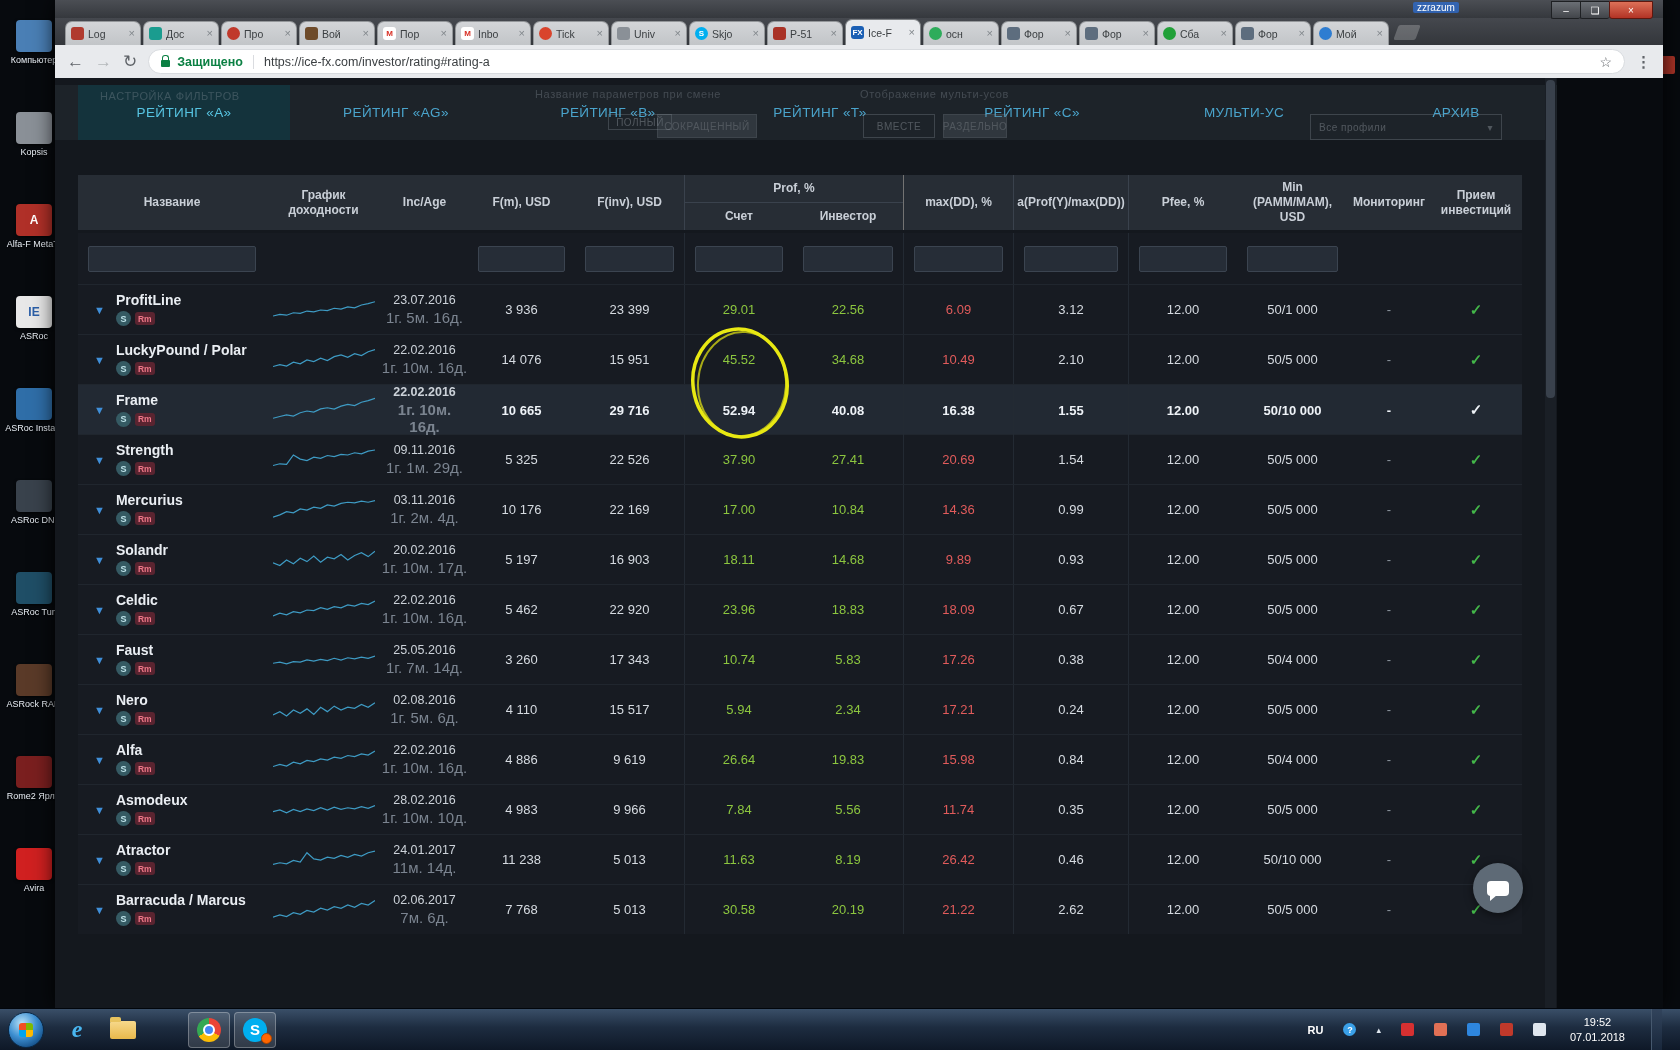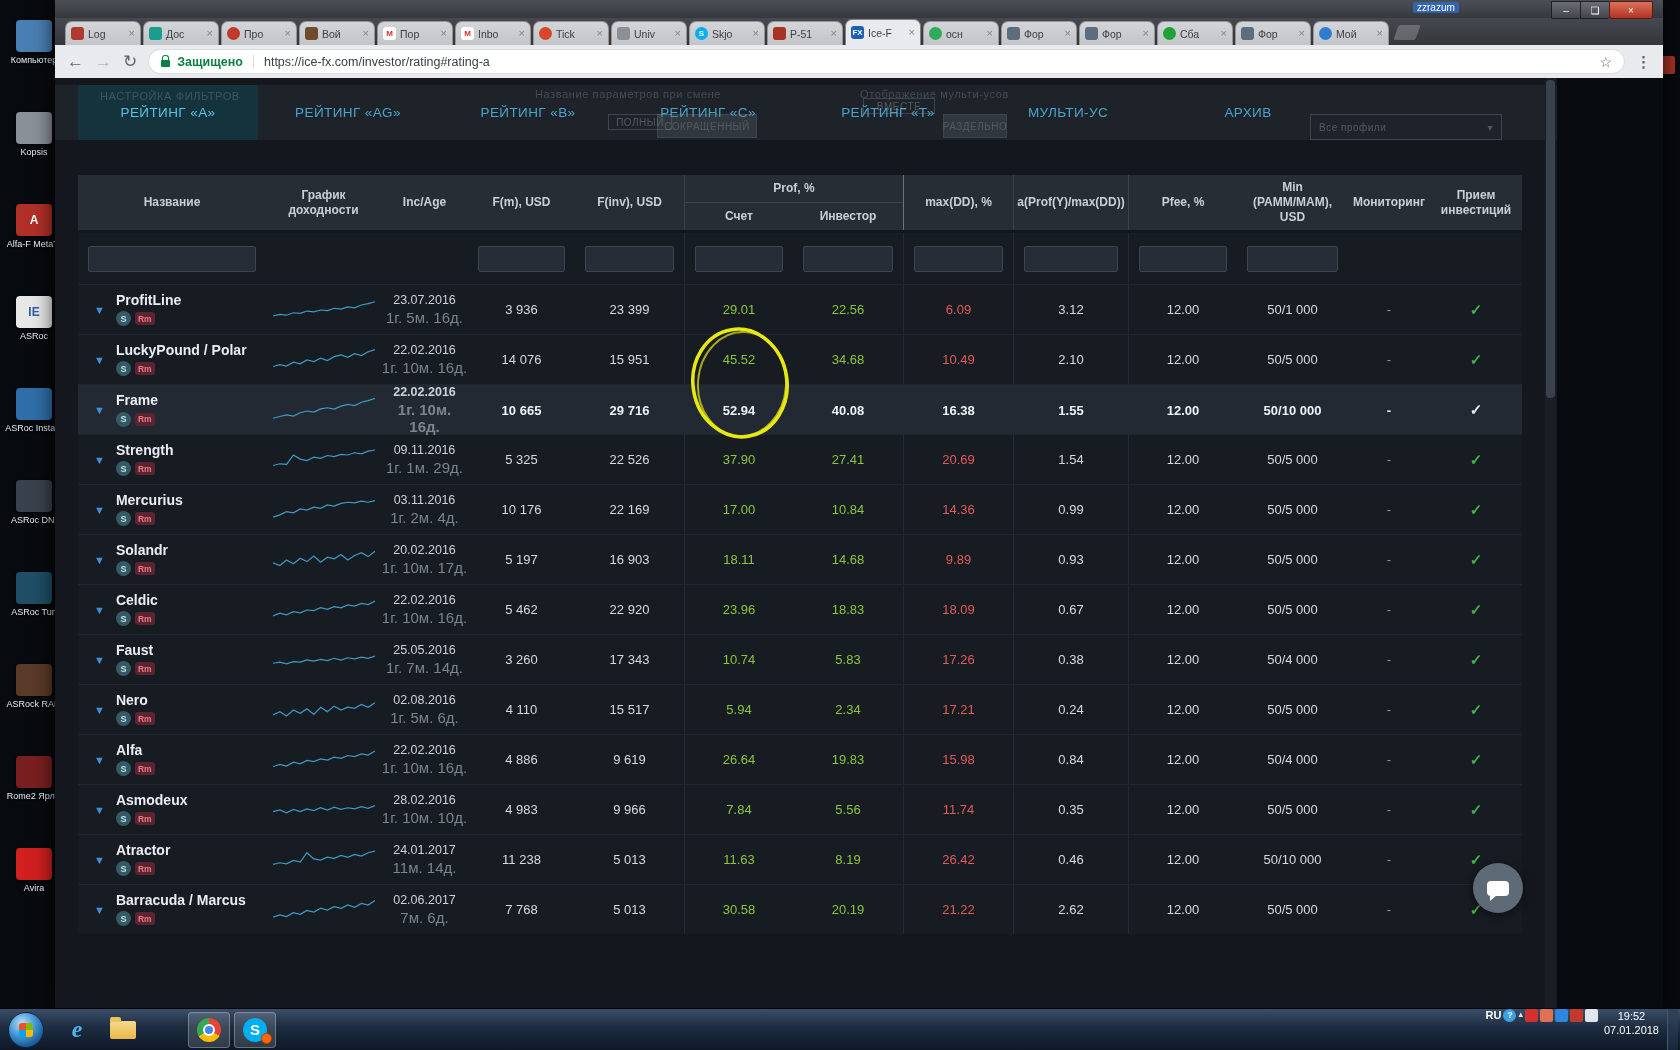--- a/index.html
+++ b/index.html
@@ -46,21 +46,21 @@
     border-bottom:none;border-radius:3px 3px 0 0}
   .secure{color:#0b8043;font-weight:bold;margin:0 10px 0 7px}
   .usep{width:1px;height:14px;background:#dadce0;margin-right:10px}
   .url{white-space:nowrap;overflow:hidden;color:#3c4043}
   .star{margin-left:auto;color:#5f6368;font-size:14px}
   .menu3{color:#5f6368;font-size:15px;font-weight:bold}
 
   
   .page{position:absolute;top:78px;left:0;width:1608px;height:930px;background:#14181e;overflow:hidden}
   .sitenav{position:absolute;top:7px;left:0;width:100%;height:55px;background:#1d2329;display:flex;padding-left:23px;z-index:2}
-  .nitem{width:180px;display:flex;align-items:center;justify-content:center;font-size:13.5px;color:#4aa4cc;
+  .nitem{width:212px;display:flex;align-items:center;justify-content:center;font-size:13.5px;color:#4aa4cc;
     letter-spacing:.4px;cursor:pointer}
   .nitem.active{background:#14333c;color:#57c4e2}
 
   .ghost{position:absolute;color:#98a1ab;opacity:.3;font-size:11px;letter-spacing:.6px;z-index:6;white-space:nowrap}
   .gbox{position:absolute;border:1px solid #8b949e;display:flex;align-items:center;justify-content:center;opacity:.3;
     font-size:10px;color:#c7ced6;z-index:6;letter-spacing:.5px}
   .gbox.fill{background:#5c6670}
   .gsel{justify-content:space-between;padding:0 8px}
 
   .table{position:absolute;left:23px;top:97px;width:1444px;z-index:4}
@@ -123,21 +123,21 @@
   .titem{width:42px;height:36px;margin:0 2px;display:flex;align-items:center;justify-content:center;border-radius:4px;position:relative}
   .titem.open{background:rgba(255,255,255,.14);border:1px solid rgba(255,255,255,.28)}
   .ieic{font:italic bold 24px "Liberation Serif",serif;color:#49b6f0}
   .folder{width:26px;height:18px;background:linear-gradient(#f7d98c,#e8b84b);border-radius:2px;position:relative}
   .folder:before{content:"";position:absolute;top:-4px;left:0;width:11px;height:5px;background:#e8c35e;border-radius:2px 2px 0 0}
   .chromeic{width:24px;height:24px;border-radius:50%;background:conic-gradient(#ea4335 0 33%,#fbbc05 0 66%,#34a853 0);position:relative}
   .chromeic:after{content:"";position:absolute;inset:6px;background:#4285f4;border:2px solid #fff;border-radius:50%}
   .skypeic{width:24px;height:24px;border-radius:50%;background:#00aff0;color:#fff;font-weight:bold;font-size:15px;
     display:flex;align-items:center;justify-content:center}
   .tbadge{position:absolute;right:3px;bottom:3px;width:11px;height:11px;border-radius:50%;background:#f60;border:1px solid #a40}
-  .tray{margin-left:auto;display:flex;align-items:flex-start;gap:2px;padding-right:2px;color:#fff}
+  .tray{margin-left:auto;display:flex;align-items:center;gap:20px;padding-right:18px;color:#fff}
   .lang{font-size:11px;font-weight:bold}
   .tcaret{font-size:9px;color:#dfe6ee}
   .ticon{width:13px;height:13px;border-radius:2px;display:flex;align-items:center;justify-content:center;
     font-size:9px;color:#fff;font-weight:bold}
   .clock{font-size:11px;text-align:center;line-height:1.3;margin:0 4px}
   .sliver{width:11px;height:42px;margin-left:2px;border-left:1px solid #46586e;background:linear-gradient(#32445c,#18263a)}
 </style>
 </head>
 <body>
 
@@ -327,36 +327,36 @@
     </div>
 
     <div class="page">
       <div class="sitenav" id="sitenav">
   <div class="nitem active">РЕЙТИНГ «А»</div>
 
   <div class="nitem">РЕЙТИНГ «AG»</div>
 
   <div class="nitem">РЕЙТИНГ «B»</div>
 
+  <div class="nitem">РЕЙТИНГ «Т»</div>
+
   <div class="nitem">РЕЙТИНГ «С»</div>
-
-  <div class="nitem">РЕЙТИНГ «Т»</div>
 
 
   <div class="nitem">МУЛЬТИ-УС</div>
 
   <div class="nitem">АРХИВ</div>
 </div>
 
       <div class="ghost" style="left:45px;top:12px">НАСТРОЙКА ФИЛЬТРОВ</div>
       <div class="ghost" style="left:480px;top:10px">Название параметров при смене</div>
       <div class="gbox" style="left:553px;top:36px;width:64px;height:16px">ПОЛНЫЙ</div>
       <div class="gbox fill" style="left:602px;top:36px;width:100px;height:24px">СОКРАЩЕННЫЙ</div>
       <div class="ghost" style="left:805px;top:10px">Отображение мульти-усов</div>
-      <div class="gbox" style="left:808px;top:20px;width:72px;height:16px">ВМЕСТЕ</div>
+      <div class="gbox" style="left:808px;top:36px;width:72px;height:24px">ВМЕСТЕ</div>
       <div class="gbox fill" style="left:888px;top:36px;width:64px;height:24px">РАЗДЕЛЬНО</div>
       <div class="gbox gsel" style="left:1255px;top:36px;width:192px;height:26px">
         <span>Все профили</span>
           <span>▾</span>
       </div>
 
       <div class="table">
         <div class="grid thead">
           <div class="th h1">Название</div>
           <div class="th h2">График доходности</div>

